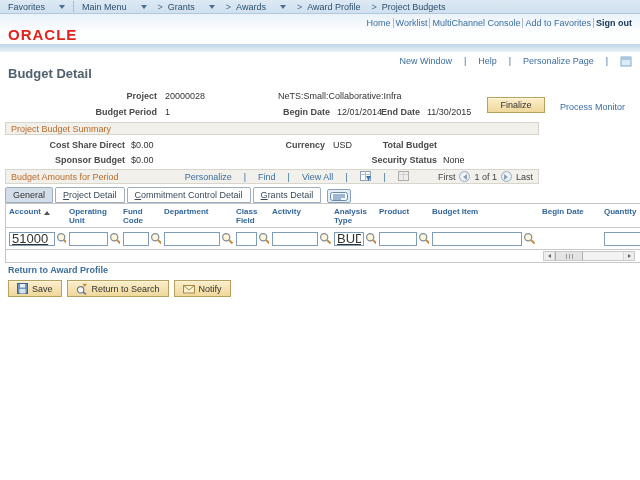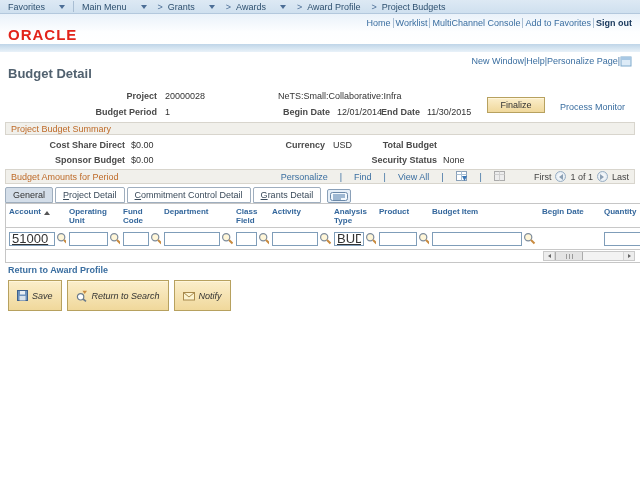--- a/index.html
+++ b/index.html
@@ -23,37 +23,37 @@
   .top-links{position:absolute;top:4px;right:8px;display:flex;align-items:center;gap:2px;}
   .top-links a{color:#3A6EA0;}
   .top-links a.signout{color:#17375B;font-weight:bold;}
   .vsep{display:inline-block;width:1px;height:10px;background:#A9BED3;}
   .logo{position:absolute;left:8px;bottom:1px;font-size:15px;font-weight:bold;
     letter-spacing:1px;color:#E2231A;font-family:"Liberation Sans",sans-serif;}
   .blue-band{position:absolute;top:44px;left:0;width:640px;height:8px;
     background:linear-gradient(180deg,#BFD5E8,#E9F2F9);}
 
   
-  .page-links{position:absolute;top:55px;right:8px;display:flex;align-items:center;gap:0;}
+  .page-links{position:absolute;top:55px;right:8px;display:flex;align-items:center;gap:12px;}
   .page-links a{color:#3A6EA0;}
   .plsep{color:#3A6EA0;}
 
   .page-title{position:absolute;top:66px;left:8px;font-size:13px;font-weight:600;color:#51616F;}
 
   .lbl{position:absolute;font-weight:bold;color:#4A4A4A;text-align:right;white-space:nowrap;}
   .val{position:absolute;color:#333;white-space:nowrap;}
 
   .ps-btn{display:inline-flex;align-items:center;justify-content:center;gap:4px;
     background:linear-gradient(180deg,#FBEECB,#F0D89B);border:1px solid #B7A15F;
     box-shadow:inset 0 1px 0 #FFF6DC;font-size:9px;color:#333;
     font-family:"Liberation Sans",sans-serif;padding:0 8px;cursor:pointer;}
   .finalize-btn{position:absolute;left:487px;top:97px;width:58px;height:16px;}
   .proc-mon{position:absolute;left:560px;top:102px;color:#3A6EA0;}
 
-  .section-bar{position:absolute;left:5px;width:630px;height:13px;box-sizing:border-box;
+  .section-bar{position:absolute;left:5px;width:534px;height:13px;box-sizing:border-box;
     background:#F1F0EB;border:1px solid #D8D5CD;display:flex;align-items:center;
     padding:0 5px;color:#BE6A28;}
   .summary-bar{top:122px;}
   .grid-bar{top:169px;height:15px;justify-content:space-between;}
   .bar-right{display:flex;align-items:center;gap:12px;color:#444;}
   .bar-right a{color:#3A6EA0;}
   .pager{display:flex;align-items:center;gap:4px;margin-left:16px;color:#444;}
   .pg-circle{width:11px;height:11px;border:1px solid #98AEC4;border-radius:50%;
     background:radial-gradient(#FFFFFF,#D9E4EE);display:inline-flex;align-items:center;
     justify-content:center;box-sizing:border-box;cursor:pointer;}
@@ -101,21 +101,21 @@
     border-right:1px solid #ACACAC;display:flex;align-items:center;justify-content:center;cursor:grab;}
   .sb-ridge{width:7px;height:5px;
     background:repeating-linear-gradient(90deg,#9A9A9A 0 1px,transparent 1px 3px);}
   .sb-tri-l{width:0;height:0;border-top:2.5px solid transparent;border-bottom:2.5px solid transparent;
     border-right:3.5px solid #666;}
   .sb-tri-r{width:0;height:0;border-top:2.5px solid transparent;border-bottom:2.5px solid transparent;
     border-left:3.5px solid #666;}
 
   .return-link{position:absolute;top:265px;left:8px;color:#3A6EA0;font-weight:bold;}
   .toolbar{position:absolute;top:280px;left:8px;display:flex;gap:5px;}
-  .toolbar .ps-btn{height:31px;font-style:italic;}
+  .toolbar .ps-btn{height:17px;}
 </style>
 </head>
 <body>
 
 <div id="screen">
 
   <div class="crumb-bar">
     <span class="crumb">
       <span>Favorites</span>
       <span class="caret"></span>

